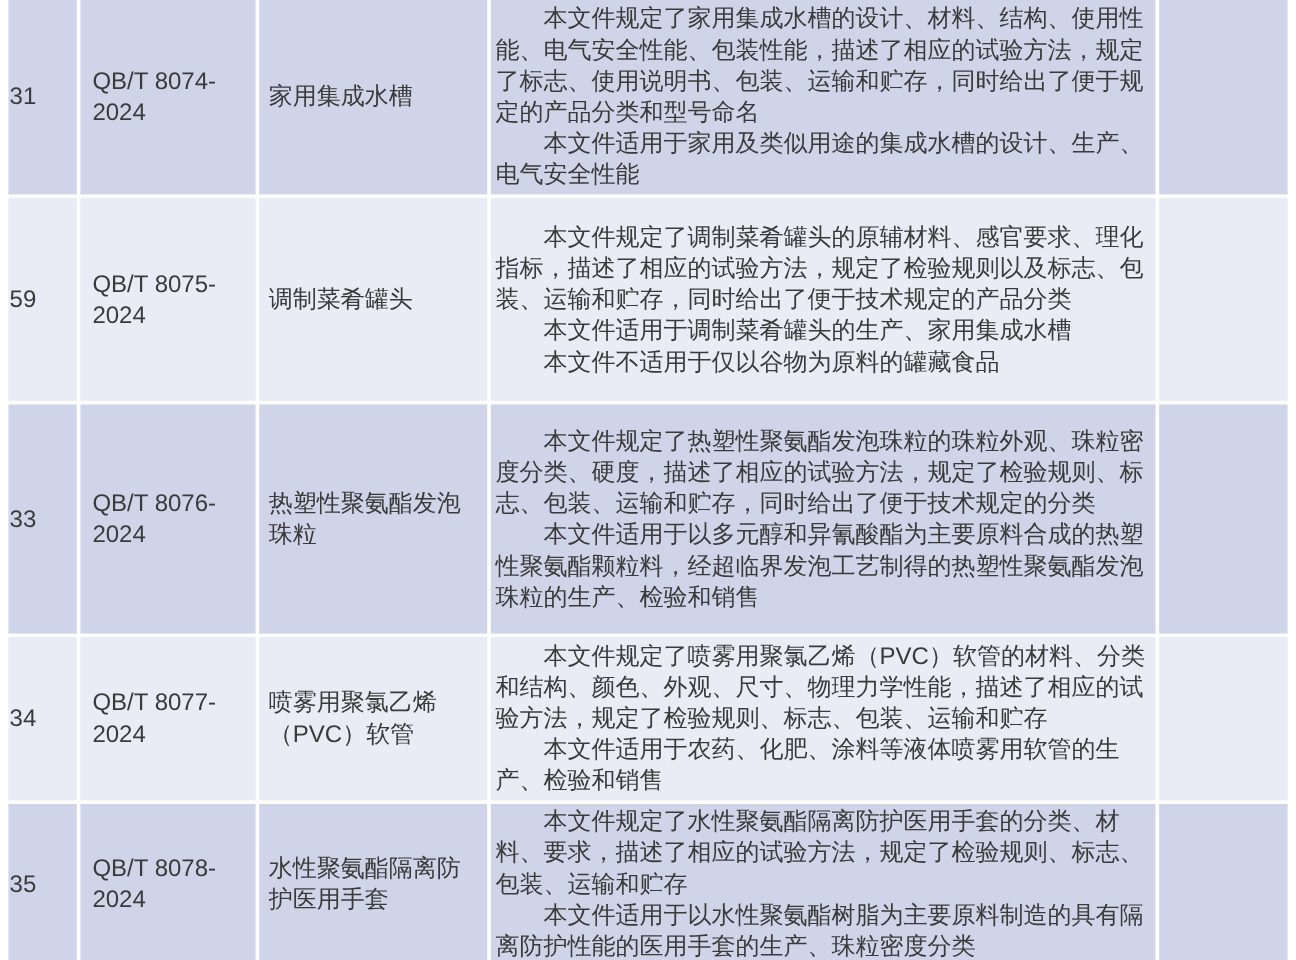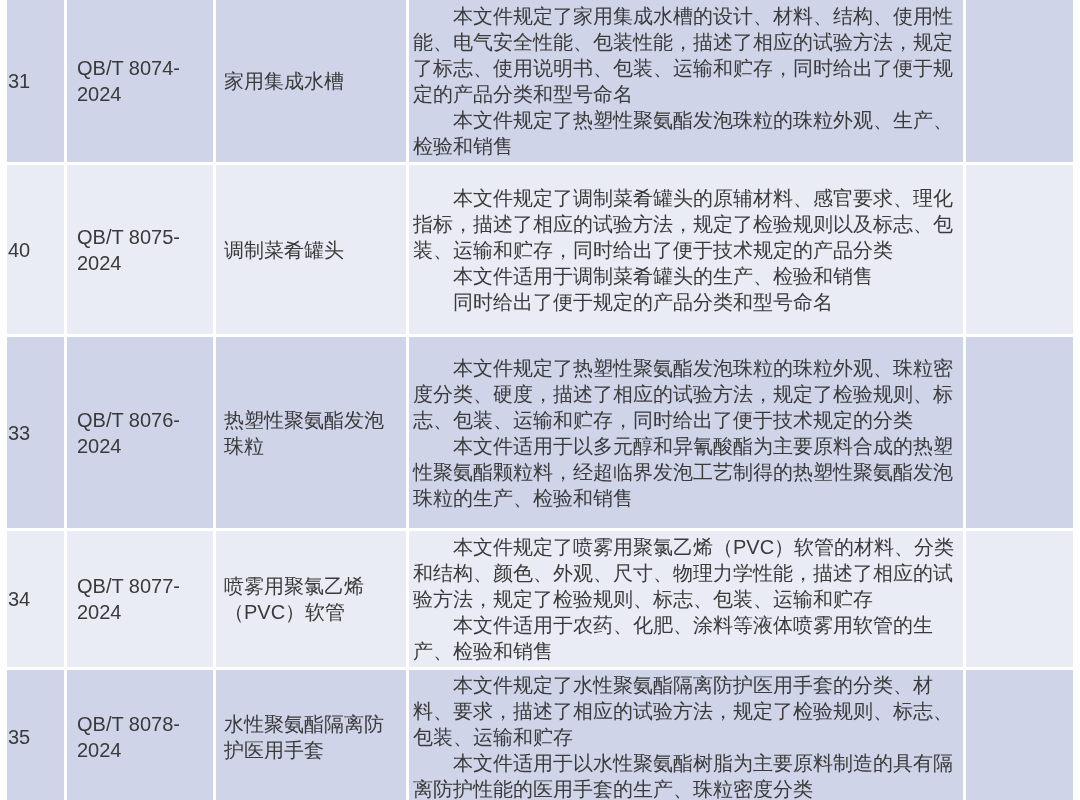--- a/index.html
+++ b/index.html
@@ -55,33 +55,33 @@
       <col style="width:107px">
     </colgroup>
     <tbody>
 
       <tr class="odd r0">
         <td class="c-num">31</td>
         <td class="c-std">QB/T 8074-2024</td>
         <td class="c-name">家用集成水槽</td>
         <td class="c-desc">
           <p>本文件规定了家用集成水槽的设计、材料、结构、使用性能、电气安全性能、包装性能，描述了相应的试验方法，规定了标志、使用说明书、包装、运输和贮存，同时给出了便于规定的产品分类和型号命名</p>
-          <p>本文件规定了热塑性聚氨酯发泡珠粒的珠粒外观、生产、检验和销售</p>
+          <p>本文件适用于家用及类似用途的集成水槽的设计、生产、电气安全性能</p>
         </td>
         <td class="c-rem"></td>
       </tr>
 
       <tr class="even r1">
-        <td class="c-num">40</td>
+        <td class="c-num">59</td>
         <td class="c-std">QB/T 8075-2024</td>
         <td class="c-name">调制菜肴罐头</td>
         <td class="c-desc">
           <p>本文件规定了调制菜肴罐头的原辅材料、感官要求、理化指标，描述了相应的试验方法，规定了检验规则以及标志、包装、运输和贮存，同时给出了便于技术规定的产品分类</p>
-          <p>本文件适用于调制菜肴罐头的生产、检验和销售</p>
-          <p>同时给出了便于规定的产品分类和型号命名</p>
+          <p>本文件适用于调制菜肴罐头的生产、家用集成水槽</p>
+          <p>本文件不适用于仅以谷物为原料的罐藏食品</p>
         </td>
         <td class="c-rem"></td>
       </tr>
 
       <tr class="odd r2">
         <td class="c-num">33</td>
         <td class="c-std">QB/T 8076-2024</td>
         <td class="c-name">热塑性聚氨酯发泡珠粒</td>
         <td class="c-desc">
           <p>本文件规定了热塑性聚氨酯发泡珠粒的珠粒外观、珠粒密度分类、硬度，描述了相应的试验方法，规定了检验规则、标志、包装、运输和贮存，同时给出了便于技术规定的分类</p>

